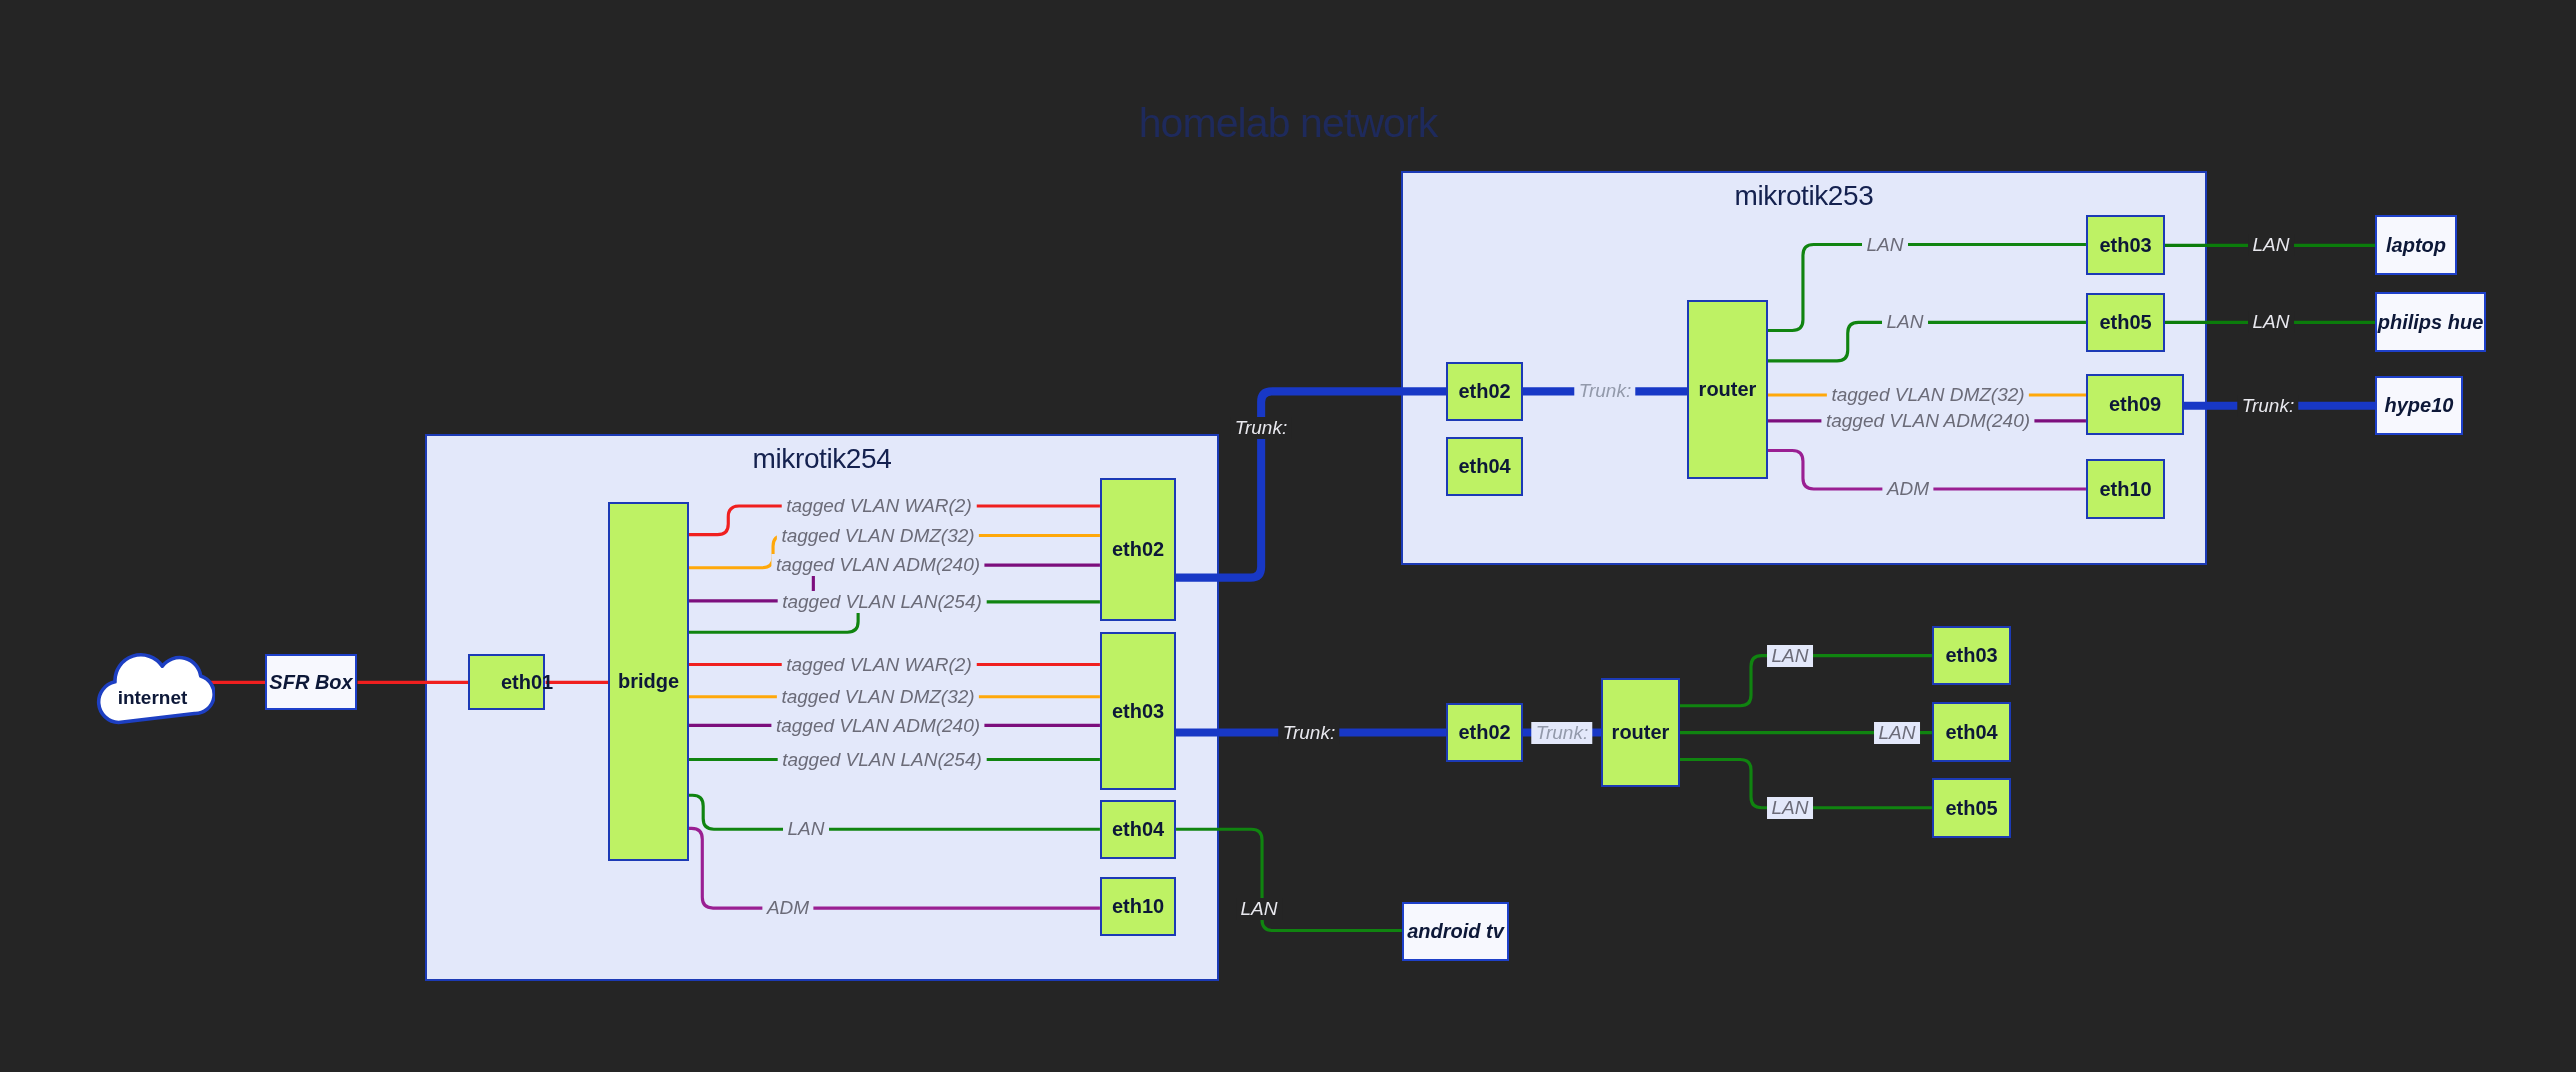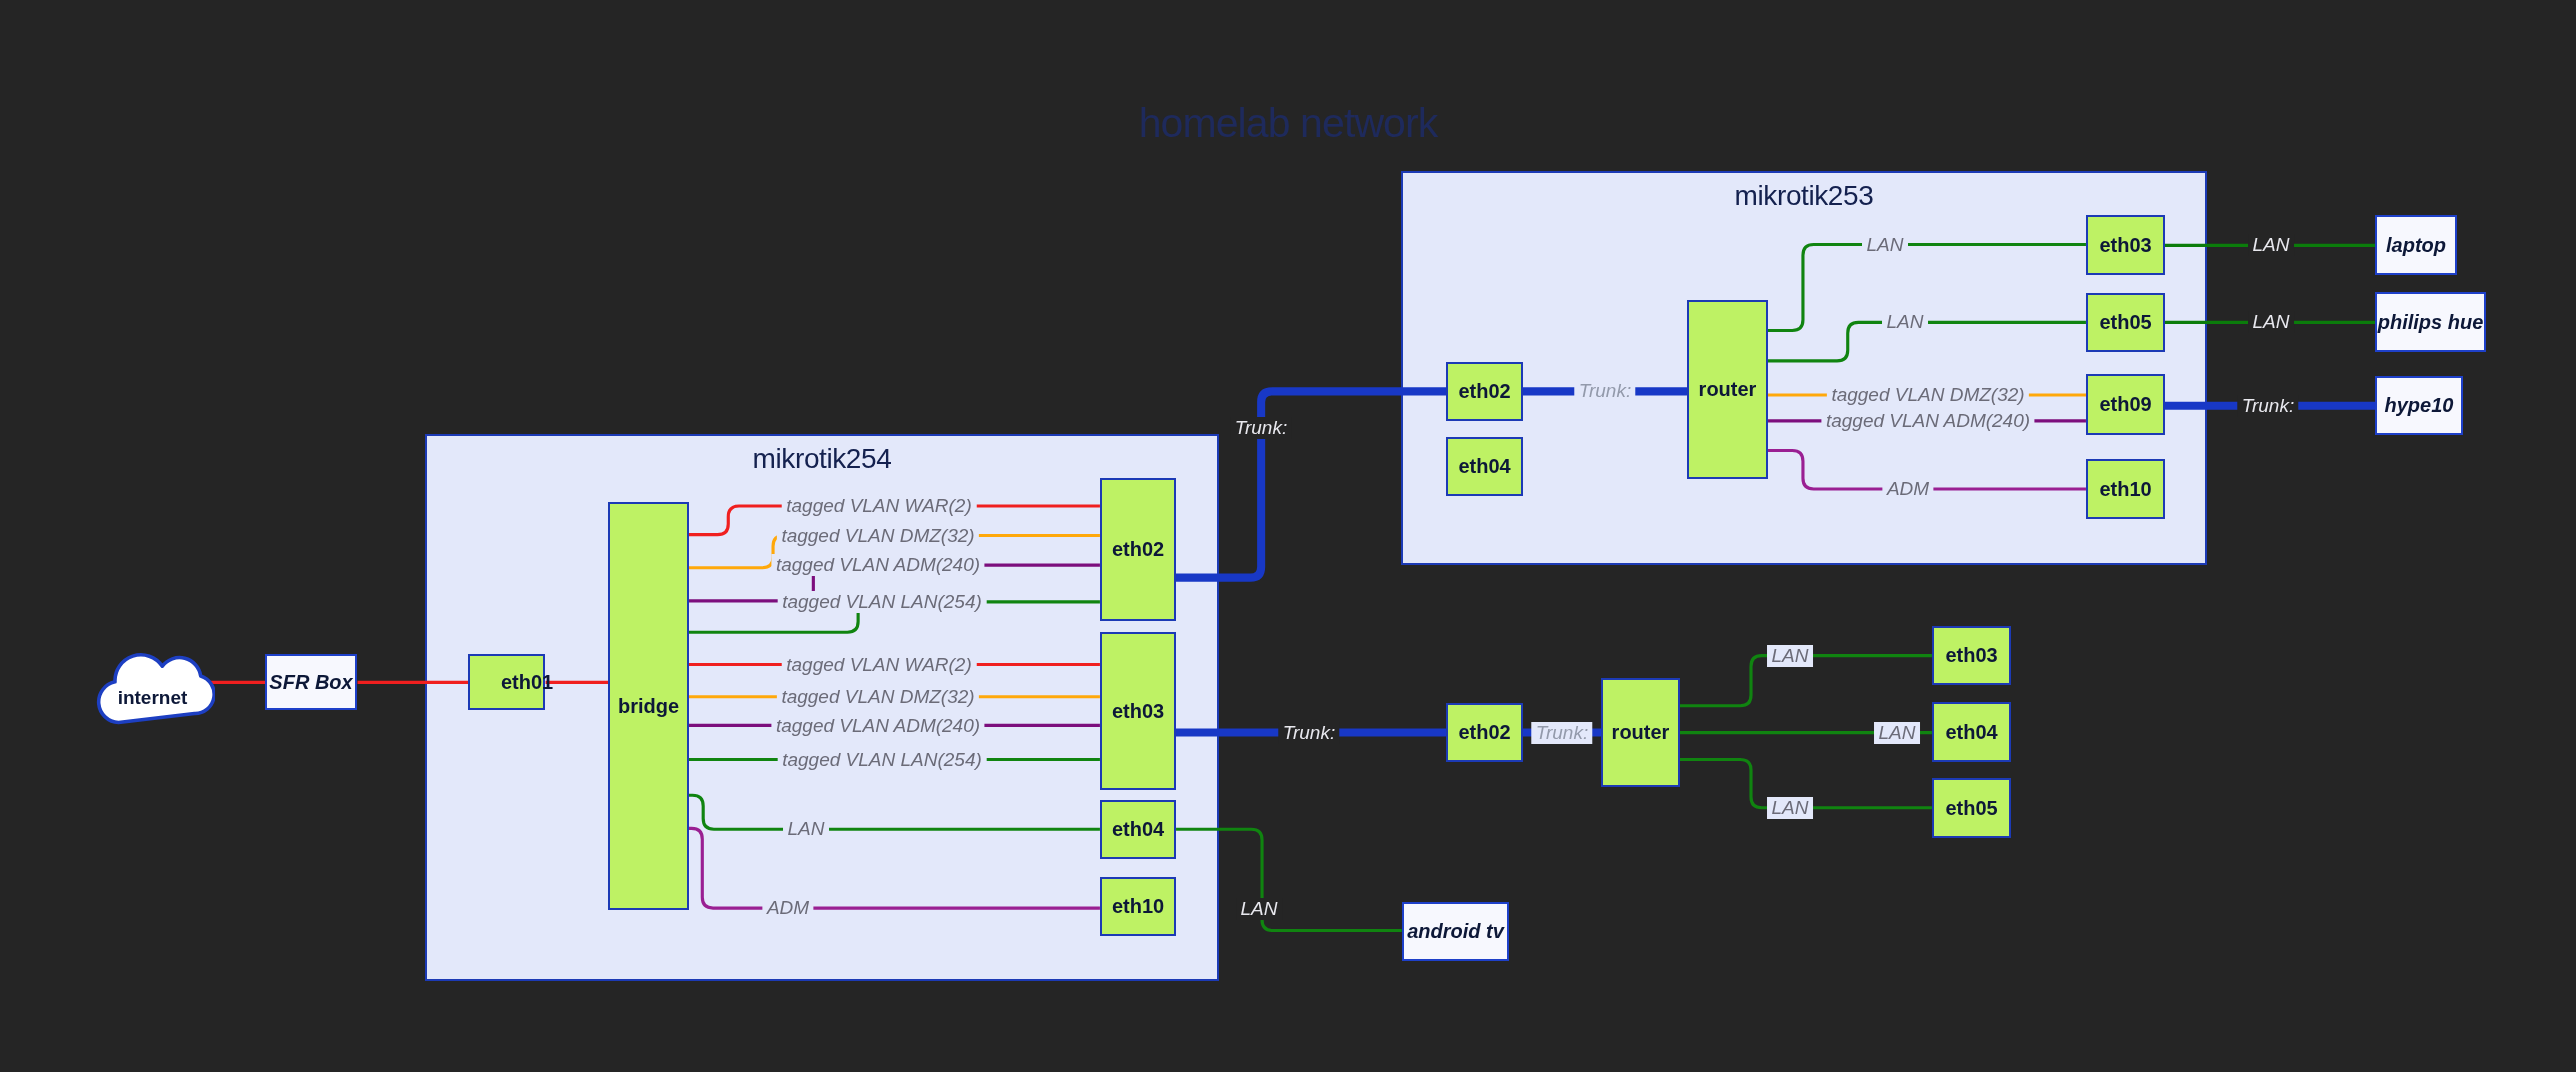--- a/index.html
+++ b/index.html
@@ -99,32 +99,32 @@
     <div class="cloud-label">internet</div>
   </div>
 
   <div class="device" style="left:265px;top:654px;width:92px;height:56px;">SFR Box</div>
   <div class="device" style="left:2375px;top:215px;width:82px;height:60px;">laptop</div>
   <div class="device" style="left:2375px;top:292px;width:111px;height:60px;">philips hue</div>
   <div class="device" style="left:2375px;top:376px;width:88px;height:59px;">hype10</div>
   <div class="device" style="left:1402px;top:902px;width:107px;height:59px;">android tv</div>
 
   <div class="node" style="left:468px;top:654px;width:77px;height:56px;padding-left:41px;">eth01</div>
-  <div class="node" style="left:608px;top:502px;width:81px;height:408px;">bridge</div>
+  <div class="node" style="left:608px;top:502px;width:81px;height:359px;">bridge</div>
   <div class="node" style="left:1100px;top:478px;width:76px;height:143px;">eth02</div>
   <div class="node" style="left:1100px;top:632px;width:76px;height:158px;">eth03</div>
   <div class="node" style="left:1100px;top:800px;width:76px;height:59px;">eth04</div>
   <div class="node" style="left:1100px;top:877px;width:76px;height:59px;">eth10</div>
 
   <div class="node" style="left:1446px;top:362px;width:77px;height:59px;">eth02</div>
   <div class="node" style="left:1446px;top:437px;width:77px;height:59px;">eth04</div>
   <div class="node" style="left:1687px;top:300px;width:81px;height:179px;">router</div>
   <div class="node" style="left:2086px;top:215px;width:79px;height:60px;">eth03</div>
   <div class="node" style="left:2086px;top:293px;width:79px;height:59px;">eth05</div>
-  <div class="node" style="left:2086px;top:374px;width:79px;height:61px;">eth09</div>
+  <div class="node" style="left:2086px;top:374px;width:98px;height:61px;">eth09</div>
   <div class="node" style="left:2086px;top:459px;width:79px;height:60px;">eth10</div>
 
   <div class="node" style="left:1446px;top:703px;width:77px;height:59px;">eth02</div>
   <div class="node" style="left:1601px;top:678px;width:79px;height:109px;">router</div>
   <div class="node" style="left:1932px;top:626px;width:79px;height:59px;">eth03</div>
   <div class="node" style="left:1932px;top:702px;width:79px;height:60px;">eth04</div>
   <div class="node" style="left:1932px;top:778px;width:79px;height:60px;">eth05</div>
 
   <span class="elabel" style="left:879px;top:506px;">tagged VLAN WAR(2)</span>
   <span class="elabel" style="left:878px;top:536px;">tagged VLAN DMZ(32)</span>

